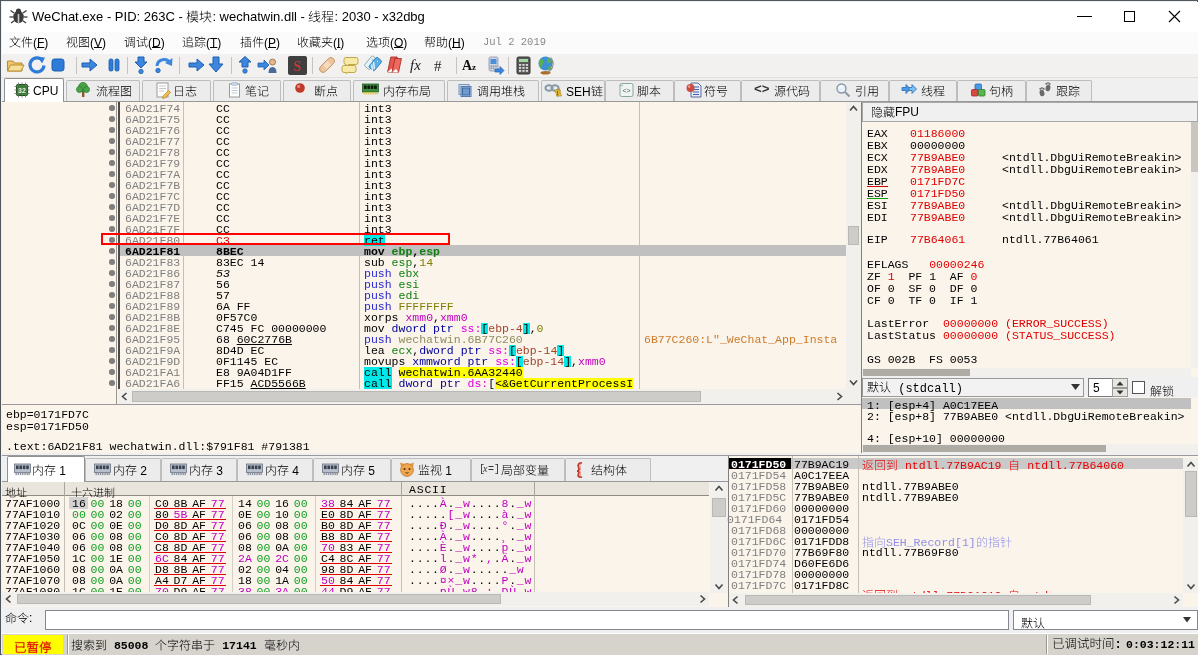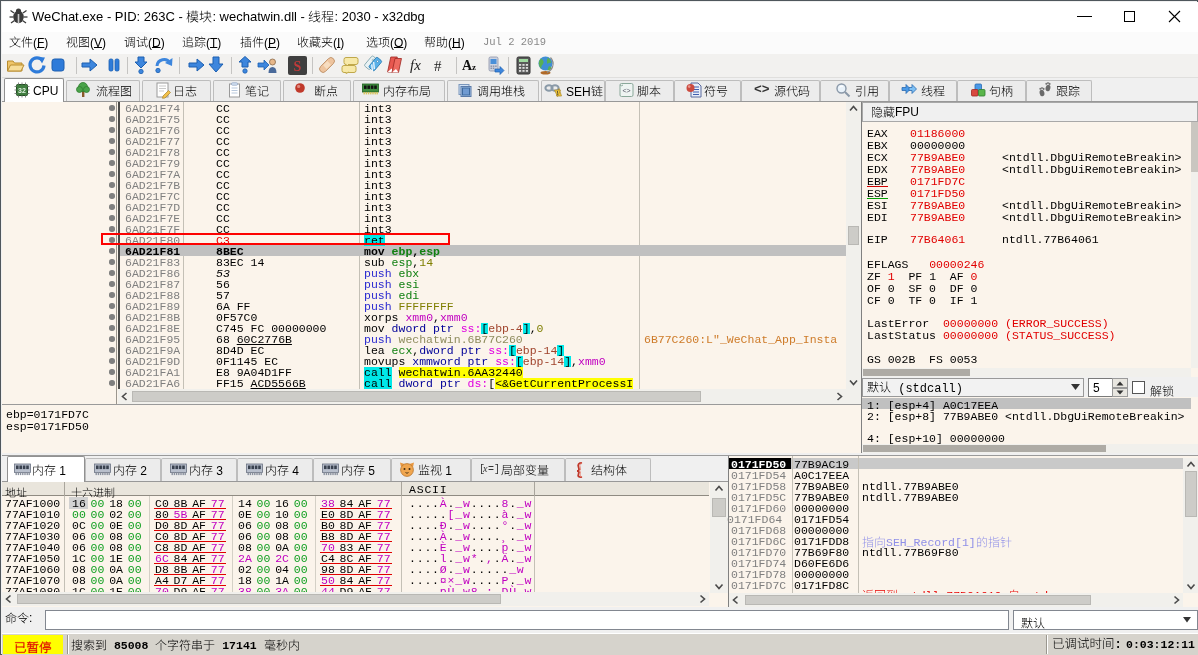--- a/index.html
+++ b/index.html
@@ -862,20 +862,21 @@
     <div style="position:absolute;left:831px;top:388px;width:14px;height:15px;background:#f1f0ec;">
       <svg width="14" height="15" viewBox="0 0 14 14" preserveAspectRatio="xMidYMid meet">
         <path d="M5.5 3.5 L9.5 7 L5.5 10.5" fill="none" stroke="#4a4a4a" stroke-width="1.6"></path>
       </svg>
     </div>
     <div style="position:absolute;left:131px;top:390px;width:569px;height:11px;background:#cdccc8;border:1px solid #b9b8b4;"></div>
     <div style="position:absolute;left:845px;top:388px;width:15px;height:16px;background:#f1f0ec;"></div>
     <div style="position:absolute;left:1px;top:403px;width:859px;height:49px;background:#fbf4eb;border-top:1px solid #9a9a9a;"></div>
     <div style="position:absolute;left:5px;top:408px;font:11.5px 'Liberation Mono',monospace;line-height:11px;white-space:pre;color:#000;">ebp=0171FD7C</div>
     <div style="position:absolute;left:5px;top:419.5px;font:11.5px 'Liberation Mono',monospace;line-height:11px;white-space:pre;color:#000;">esp=0171FD50</div>
+    <div style="position:absolute;left:5px;top:440px;font:11.5px 'Liberation Mono',monospace;line-height:11px;white-space:pre;color:#000;">.text:6AD21F81 wechatwin.dll:$791F81 #791381</div>
     <div style="position:absolute;left:860px;top:101px;width:1px;height:351px;background:#808080;"></div>
     <div style="position:absolute;left:861px;top:101px;width:336px;height:351px;background:#fbf4eb;"></div>
     <div style="position:absolute;left:861px;top:101px;width:336px;height:20px;background:#f0f0f0;border:1px solid #a8a8a8;"></div>
     <div style="position:absolute;left:870px;top:104px;font:12px 'Liberation Sans',sans-serif;line-height:14px;white-space:pre;color:#000;"><svg class="g" width="24" height="12" viewBox="0 -880 2000 1000" style="vertical-align:-1.5px;">
         <use href="#c9690" x="0"></use>
         <use href="#c85CF" x="1000"></use>
       </svg>FPU</div>
     <div style="position:absolute;left:866px;top:126.5px;font:11.5px 'Liberation Mono',monospace;line-height:11px;white-space:pre;color:#000;">EAX</div>
     <div style="position:absolute;left:909px;top:126.5px;font:11.5px 'Liberation Mono',monospace;line-height:11px;white-space:pre;color:#000;"><span style="color:#e10000;">01186000</span></div>
     <div style="position:absolute;left:866px;top:138.5px;font:11.5px 'Liberation Mono',monospace;line-height:11px;white-space:pre;color:#000;">EBX</div>
@@ -1371,20 +1372,27 @@
     <div style="position:absolute;left:793px;top:535px;font:11.5px 'Liberation Mono',monospace;line-height:11px;white-space:pre;color:#000;">0171FDD8</div>
     <div style="position:absolute;left:730px;top:546px;font:11.5px 'Liberation Mono',monospace;line-height:11px;white-space:pre;color:#000;"><span style="color:#7f7f7f;">0171FD70</span></div>
     <div style="position:absolute;left:793px;top:546px;font:11.5px 'Liberation Mono',monospace;line-height:11px;white-space:pre;color:#000;">77B69F80</div>
     <div style="position:absolute;left:861px;top:546px;font:11.5px 'Liberation Mono',monospace;line-height:11px;white-space:pre;color:#000;"><span style="color:#000;">ntdll.77B69F80</span></div>
     <div style="position:absolute;left:730px;top:557px;font:11.5px 'Liberation Mono',monospace;line-height:11px;white-space:pre;color:#000;"><span style="color:#7f7f7f;">0171FD74</span></div>
     <div style="position:absolute;left:793px;top:557px;font:11.5px 'Liberation Mono',monospace;line-height:11px;white-space:pre;color:#000;">D60FE6D6</div>
     <div style="position:absolute;left:730px;top:568px;font:11.5px 'Liberation Mono',monospace;line-height:11px;white-space:pre;color:#000;"><span style="color:#7f7f7f;">0171FD78</span></div>
     <div style="position:absolute;left:793px;top:568px;font:11.5px 'Liberation Mono',monospace;line-height:11px;white-space:pre;color:#000;">00000000</div>
     <div style="position:absolute;left:730px;top:579px;font:11.5px 'Liberation Mono',monospace;line-height:11px;white-space:pre;color:#000;"><span style="color:#7f7f7f;">0171FD7C</span></div>
     <div style="position:absolute;left:793px;top:579px;font:11.5px 'Liberation Mono',monospace;line-height:11px;white-space:pre;color:#000;">0171FD8C</div>
+    <div style="position:absolute;left:861px;top:458px;font:11.5px 'Liberation Mono',monospace;line-height:11px;white-space:pre;color:#e80000;"><svg class="g" width="36" height="12" viewBox="0 -880 3000 1000" style="vertical-align:-2px;">
+        <use href="#c8FD4" x="0"></use>
+        <use href="#c56DE" x="1000"></use>
+        <use href="#c5230" x="2000"></use>
+      </svg> ntdll.77B9AC19 <svg class="g" width="12" height="12" viewBox="0 -880 1000 1000" style="vertical-align:-2px;">
+        <use href="#c81EA" x="0"></use>
+      </svg> ntdll.77B64060</div>
     <div style="position:absolute;left:861px;top:535px;font:11.5px 'Liberation Mono',monospace;line-height:11px;white-space:pre;color:#8f8fe8;"><svg class="g" width="24" height="12" viewBox="0 -880 2000 1000" style="vertical-align:-2px;">
         <use href="#c6307" x="0"></use>
         <use href="#c5411" x="1000"></use>
       </svg>SEH_Record[1]<svg class="g" width="36" height="12" viewBox="0 -880 3000 1000" style="vertical-align:-2px;">
         <use href="#c7684" x="0"></use>
         <use href="#c6307" x="1000"></use>
         <use href="#c9488" x="2000"></use>
       </svg></div>
     <div style="position:absolute;left:791px;top:455px;width:1px;height:137px;background:#c4c0b6;"></div>
     <div style="position:absolute;left:857px;top:455px;width:1px;height:137px;background:#c4c0b6;"></div>

